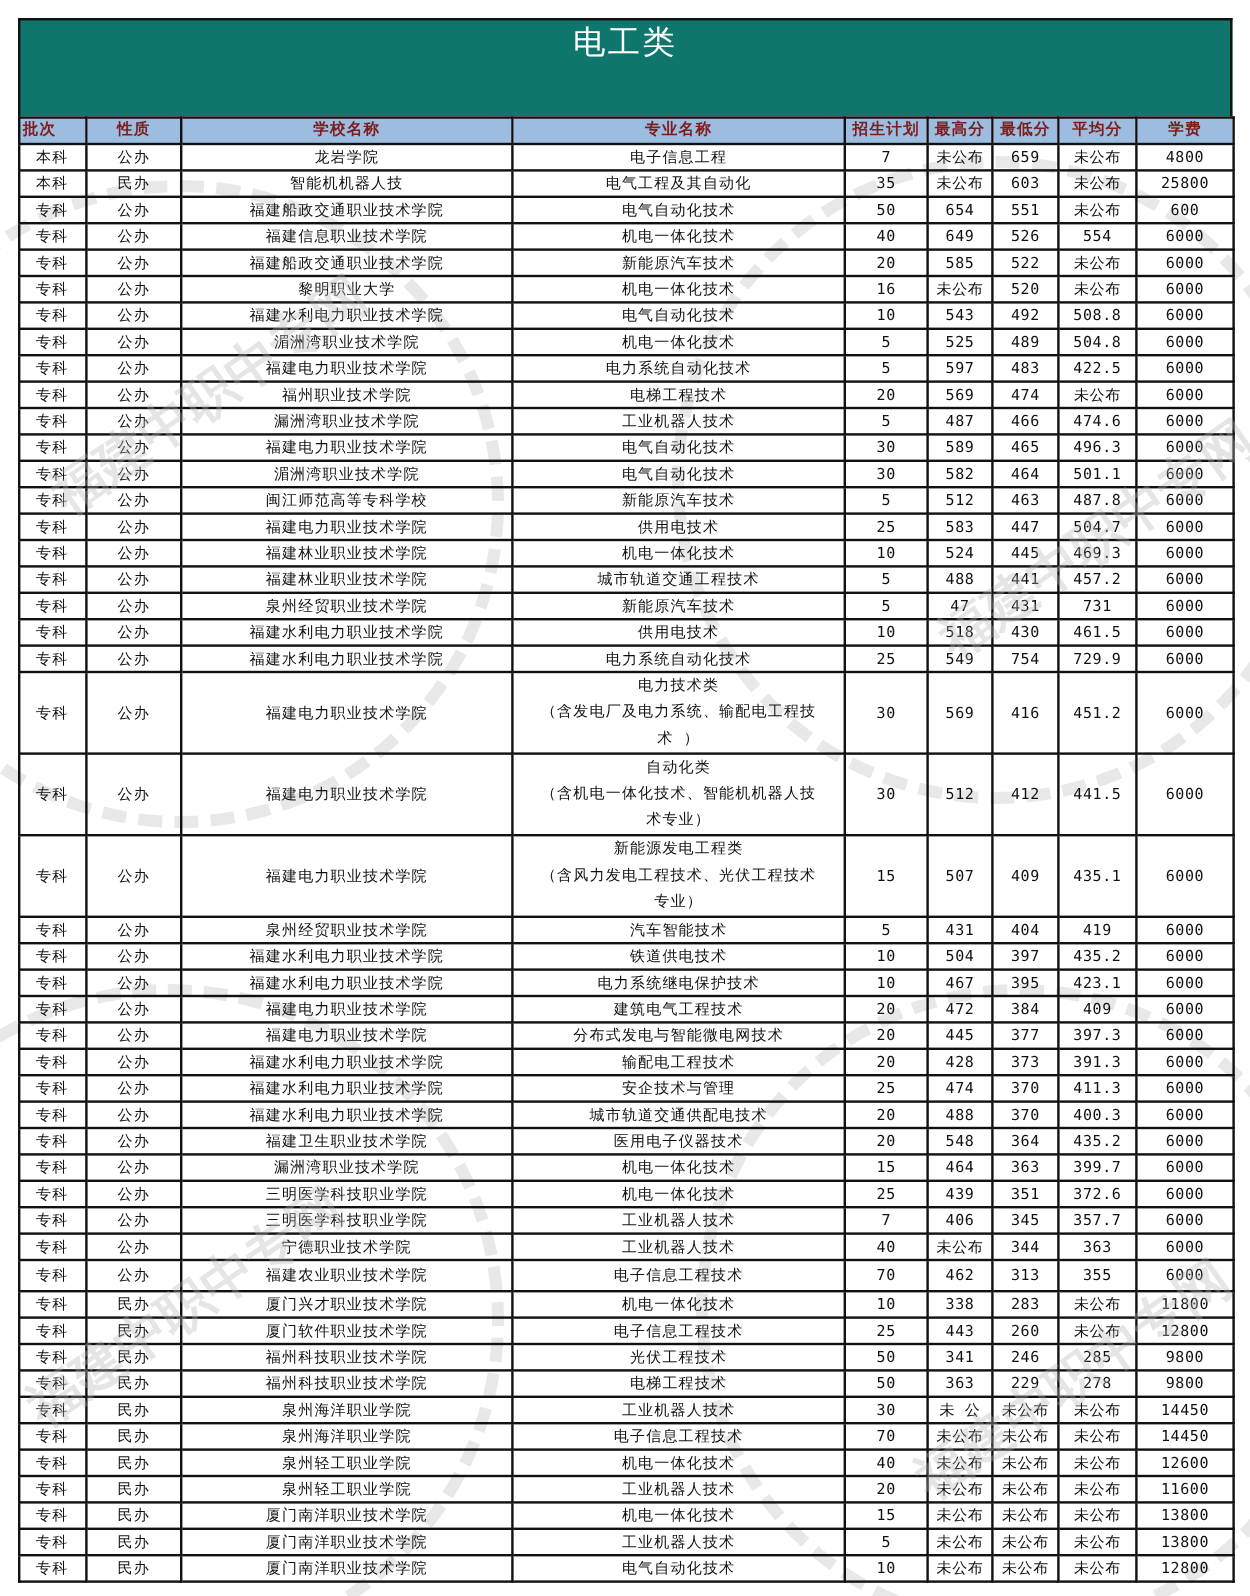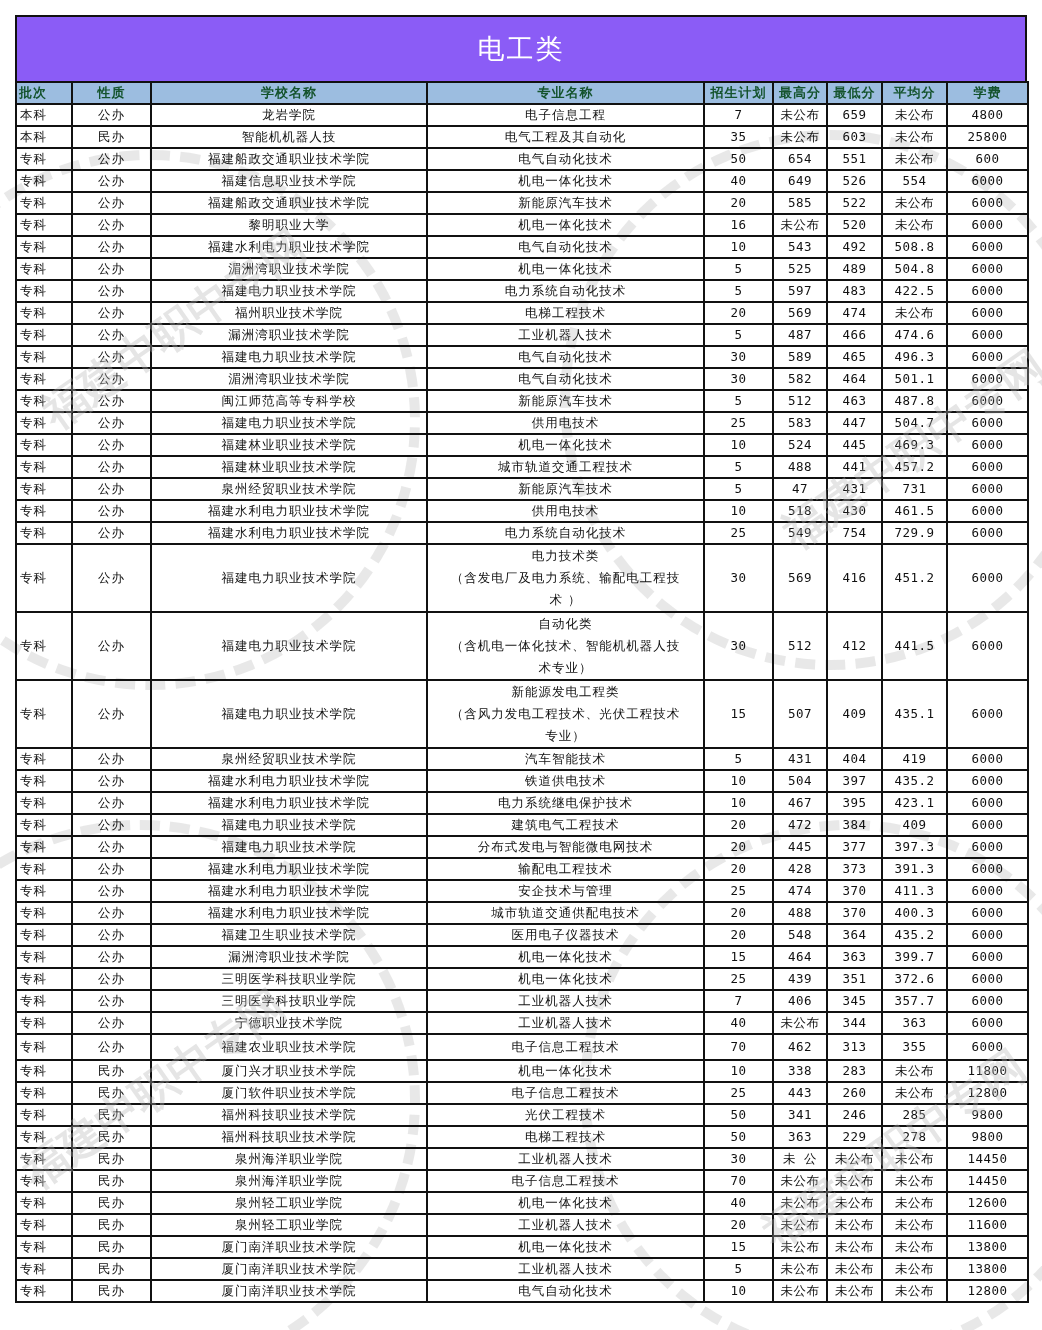--- a/index.html
+++ b/index.html
@@ -1,32 +1,32 @@
 <!DOCTYPE html>
 <html><head>
 <meta charset="utf-8">
 <style>
   html, body { margin: 0; padding: 0; background: #ffffff; }
   body { width: 1042px; height: 1330px; position: relative; overflow: hidden;
          font-family: "DejaVu Sans", "Liberation Sans", sans-serif; }
   .sheet { position: absolute; left: 15px; top: 15px; width: 1012px; }
-  .title-band { height: 66px; background: #8b5cf6; border: 2px solid #111; border-bottom: none;
-                display: flex; align-items: center; justify-content: center; box-sizing: border-box; }
+  .title-band { height: 82px; background: #0f766e; border: 2px solid #111; border-bottom: none;
+                display: flex; justify-content: center; box-sizing: border-box; }
   .title-band span { color: #ffffff; font-size: 27px; letter-spacing: 2px; font-family: "DejaVu Serif", serif; }
   table { border-collapse: collapse; width: 1012px; table-layout: fixed; }
   th, td { border: 2px solid #111; padding: 0; font-size: 12.5px; color: #111; text-align: center;
            line-height: 20px; letter-spacing: 1px; white-space: nowrap; overflow: hidden; }
-  th { background: #9cbde0; height: 20px; font-weight: bold; color: #14532d; font-size: 13px; }
+  th { background: #9cbde0; height: 20px; font-weight: bold; color: #7f1d1d; font-size: 13px; }
   th.first { text-align: left; padding-left: 2px; }
   td { height: 20px; background: transparent; }
-  td.batch { text-align: left; padding-left: 3px; }
+  td.batch { text-align: left; padding-left: 13px; }
   td.num { font-family: "DejaVu Sans Mono", "Liberation Mono", monospace; letter-spacing: 0.5px; }
   tr.tall td { height: 24px; }
   tr.multi td { height: 64px; }
-  tr.multi td.major { white-space: normal; line-height: 22px; }
+  tr.multi td.major { white-space: normal; line-height: 22px; font-family: Liberation Mono, monospace; }
   .watermark { position: absolute; pointer-events: none; color: rgba(180,180,180,0.35);
                font-size: 44px; font-weight: bold; transform: rotate(-35deg); white-space: nowrap; }
   .wm-arc { position: absolute; border: 10px dashed rgba(190,190,190,0.35); border-radius: 50%;
             pointer-events: none; }
 </style>
 </head>
 <body>
 
 <div class="wm-arc" style="left:-120px; top:150px; width:520px; height:520px;"></div>
 <div class="wm-arc" style="left:560px; top:130px; width:520px; height:520px;"></div>

